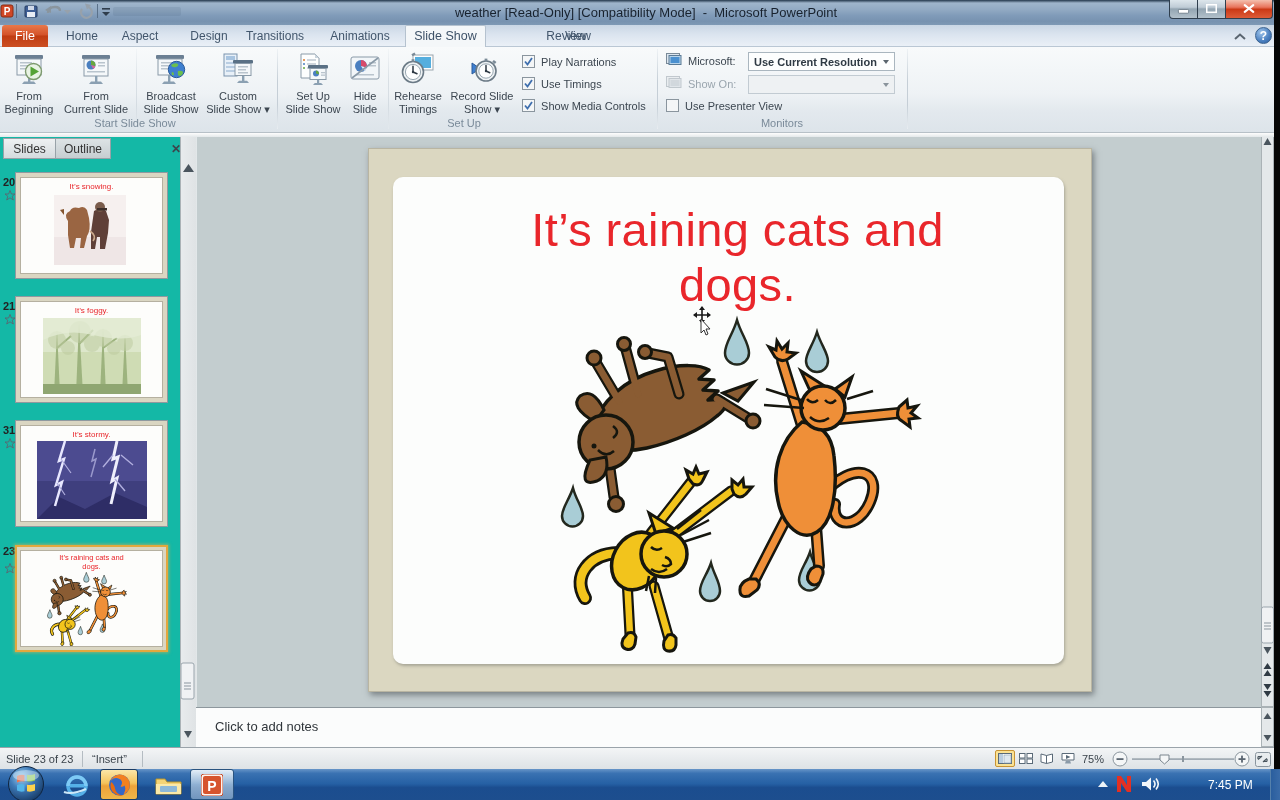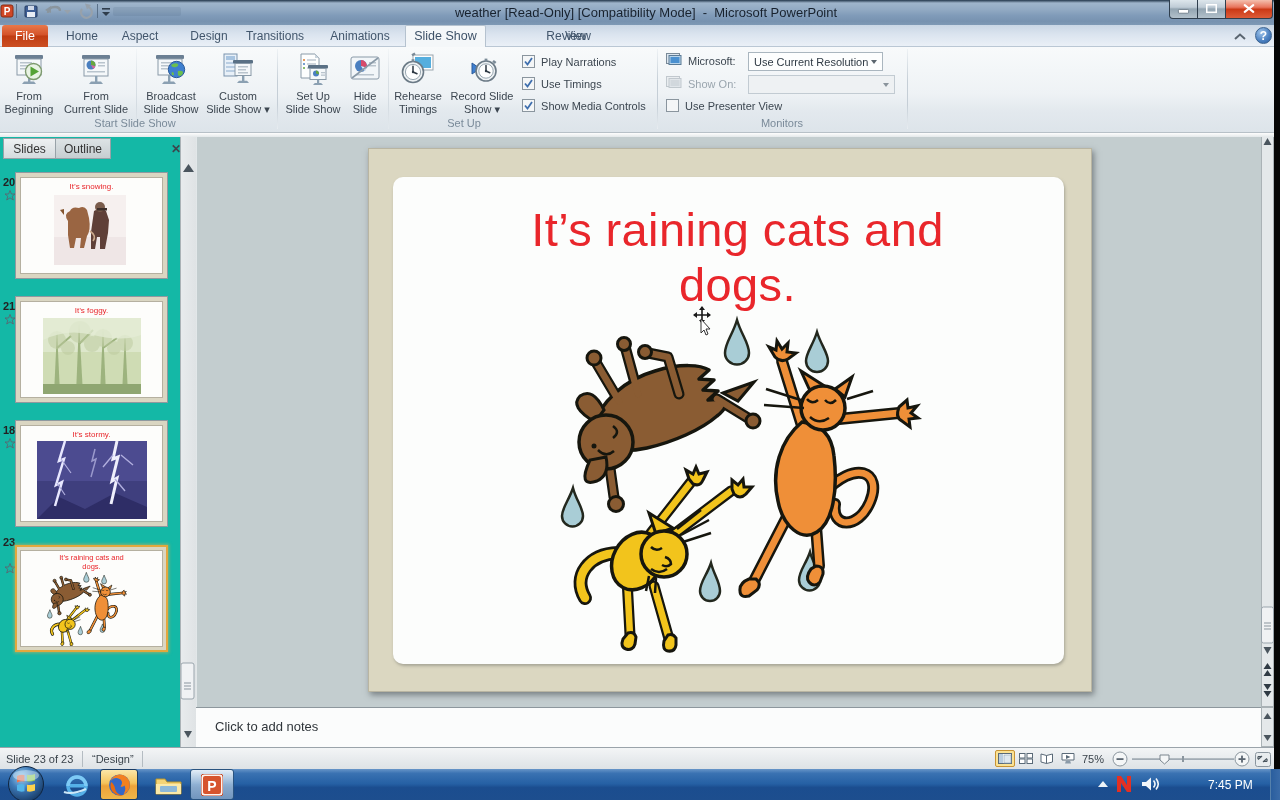--- a/index.html
+++ b/index.html
@@ -247,21 +247,21 @@
           <rect x="0.5" y="0.5" width="12" height="12" fill="#f4f6f7" stroke="#8a959e"></rect>
           <path d="M3 6.5 L5.5 9.5 L10 3" fill="none" stroke="#3f6fae" stroke-width="1.8"></path>
         </svg>&nbsp; Show Media Controls</div>
 
     <svg style="position:absolute;left:666px;top:6px;" width="17" height="13">
         <rect x="0.5" y="0.5" width="13" height="10" fill="#dce6ef" stroke="#7a8a98"></rect>
         <rect x="3" y="2.5" width="12" height="9" fill="#b8d4ea" stroke="#5a7a95"></rect>
         <rect x="4.5" y="4" width="9" height="6" fill="#4a90d0"></rect>
       </svg>
     <div class="mlabel" style="left:688px;top:8px;">Microsoft:</div>
-    <div class="ddl" style="left:748px;top:5px;width:135px;">Use Current Resolution<div class="arr"></div></div>
+    <div class="ddl" style="left:748px;top:5px;width:147px;font-weight:bold;">Use Current Resolution<div class="arr"></div></div>
     <svg style="position:absolute;left:666px;top:29px;" width="17" height="13" opacity="0.55">
         <rect x="0.5" y="0.5" width="13" height="10" fill="#e4e8ec" stroke="#9aa5ad"></rect>
         <rect x="3" y="2.5" width="12" height="9" fill="#d4dbe1" stroke="#9aa5ad"></rect>
         <rect x="4.5" y="4" width="9" height="6" fill="#b9c2c9"></rect>
       </svg>
     <div class="mlabel" style="left:688px;top:31px;color:#9aa5ae;">Show On:</div>
     <div class="ddl" style="left:748px;top:28px;width:147px;background:#eef1f3;border-color:#c2cbd2;">
         <div class="arr" style="border-top-color:#8a949c;"></div>
       </div>
     <div class="chk" style="left:666px;top:52px;"><svg width="13" height="13" style="vertical-align:-2px;">
@@ -327,40 +327,40 @@
               <circle cx="82" cy="25" r="8"></circle>
             <circle cx="25" cy="30" r="7"></circle>
               <circle cx="49" cy="26" r="8"></circle>
               <circle cx="71" cy="30" r="7"></circle>
           </g>
           <path d="M0 22 q24 -12 50 -5 q30 7 48 0 l0 -17 l-98 0 Z" fill="#e4ecd6" opacity="0.75"></path>
           <rect y="66" width="98" height="10" fill="#8fa671"></rect>
         </svg>
       </div>
     </div>
-    <div class="snum" style="top:291px;">18</div>
+    <div class="snum" style="top:291px;">31</div>
     <svg class="sstar" style="top:305px;" width="12" height="11" viewBox="0 0 12 11">
         <path d="M6 0.5 L7.4 4 L11 4 L8.2 6.3 L9.3 10 L6 7.8 L2.7 10 L3.8 6.3 L1 4 L4.6 4 Z" fill="none" stroke="#5a6570" stroke-width="0.9"></path>
       </svg>
     <div class="thumbwrap" style="top:287px;">
       <div class="thumb">
         <div class="tcap">It’s stormy.</div>
         <svg style="position:absolute;left:16px;top:15px;" width="110" height="78">
           <rect width="110" height="78" fill="#3f3f7e"></rect>
           <rect width="110" height="40" fill="#4c4b90"></rect>
           <path d="M0 78 L22 56 L48 68 L78 52 L110 66 L110 78 Z" fill="#2e2d66"></path>
           <path d="M28 0 l-6 20 l5 -2 l-8 26 l6 -3 l-7 24" stroke="#e8e8ff" stroke-width="2.5" fill="none"></path>
           <path d="M24 18 l10 14 M20 42 l8 12" stroke="#b0aede" stroke-width="1.2"></path>
           <path d="M80 0 l-4 18 l5 -2 l-6 24 l5 -3 l-6 26" stroke="#efeffc" stroke-width="3" fill="none"></path>
           <path d="M84 14 l12 10 M78 38 l10 12 M76 14 l-10 12" stroke="#b0aede" stroke-width="1.4"></path>
           <path d="M58 8 l-3 12 l4 -2 l-5 18" stroke="#9a99cc" stroke-width="1.5" fill="none"></path>
         </svg>
       </div>
     </div>
-    <div class="snum" style="top:403px;">23</div>
+    <div class="snum" style="top:412px;">23</div>
     <svg class="sstar" style="top:430px;" width="12" height="11" viewBox="0 0 12 11">
         <path d="M6 0.5 L7.4 4 L11 4 L8.2 6.3 L9.3 10 L6 7.8 L2.7 10 L3.8 6.3 L1 4 L4.6 4 Z" fill="none" stroke="#5a6570" stroke-width="0.9"></path>
       </svg>
     <div class="thumbwrap" style="top:412px;border:2px solid #e2a83e;box-shadow:0 0 3px 1px rgba(232,176,80,0.55);padding:3px;">
       <div class="thumb">
         <div class="tcap" style="font-size:7.5px;line-height:8.5px;top:3px;">It’s raining cats and<br>dogs.</div>
         <svg style="position:absolute;left:22px;top:20px;" width="100" height="76" viewBox="553 313 426 342">
             <use href="#cartoon"></use>
           </svg>
       </div>
@@ -506,21 +506,21 @@
   <div class="abs" id="mscroll"></div>
 
   <div class="abs" id="notes">
       <span>Click to add notes</span>
     </div>
   <div class="abs" id="nscroll"></div>
 
   <div class="abs" id="statusbar">
     <span style="position:absolute;left:6px;top:5px;">Slide 23 of 23</span>
     <div class="ssep" style="left:82px;"></div>
-    <span style="position:absolute;left:92px;top:5px;">“Design”</span>
+    <span style="position:absolute;left:92px;top:5px;">“Insert”</span>
     <div class="ssep" style="left:142px;"></div>
     <span style="position:absolute;left:1082px;top:5px;">75%</span>
 
     <div style="position:absolute;left:995px;top:2px;width:20px;height:17px;background:#fbe294;border:1px solid #c89434;border-radius:2px;"></div>
     <svg style="position:absolute;left:998px;top:5px;" width="14" height="11">
         <rect x="0.5" y="0.5" width="13" height="10" fill="#fff" stroke="#5a6a78"></rect>
         <rect x="1" y="1" width="4" height="9" fill="#b9cde0"></rect>
         <rect x="6" y="2" width="7" height="8" fill="#dfe8f0" stroke="#8aa0b4" stroke-width="0.6"></rect>
       </svg>
     <svg style="position:absolute;left:1019px;top:5px;" width="14" height="11">

